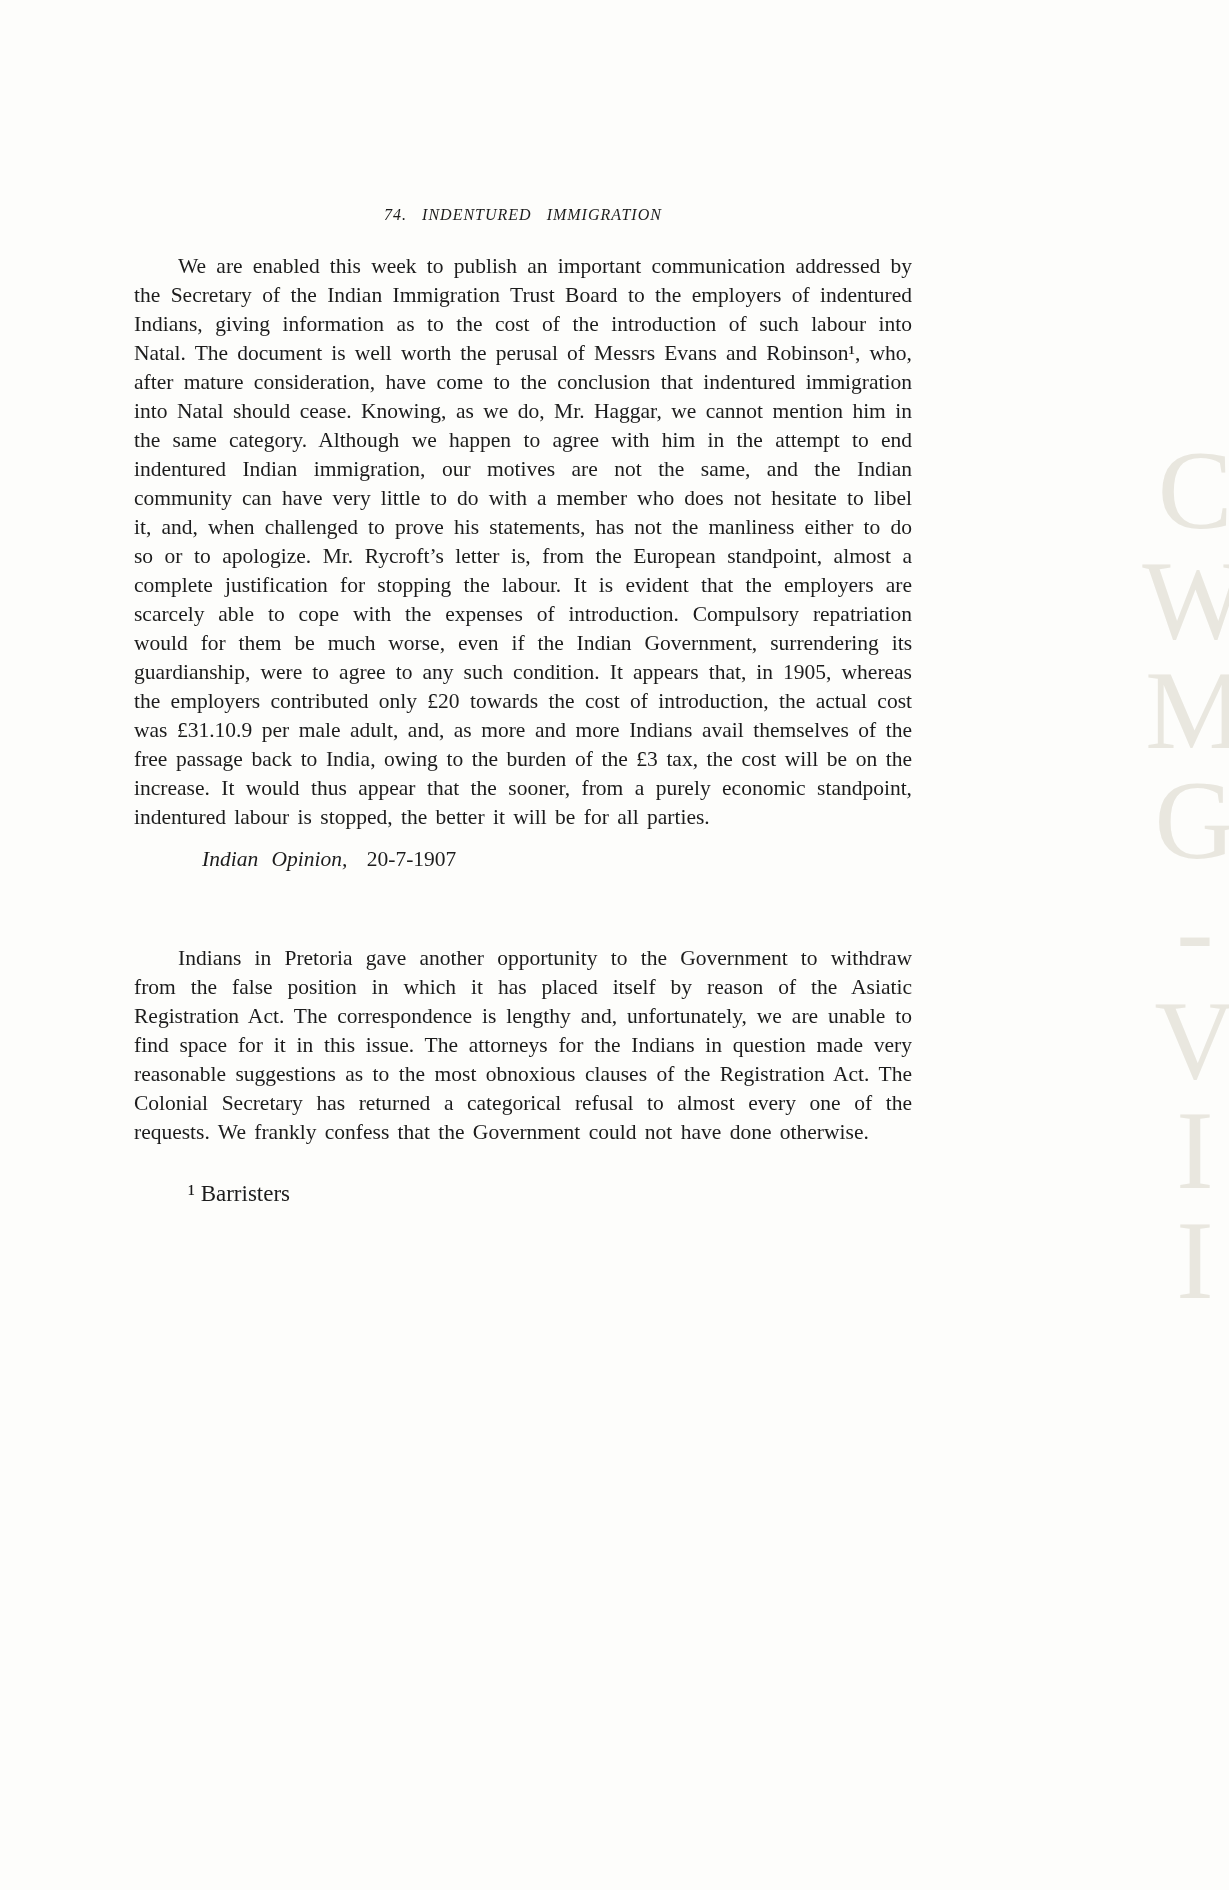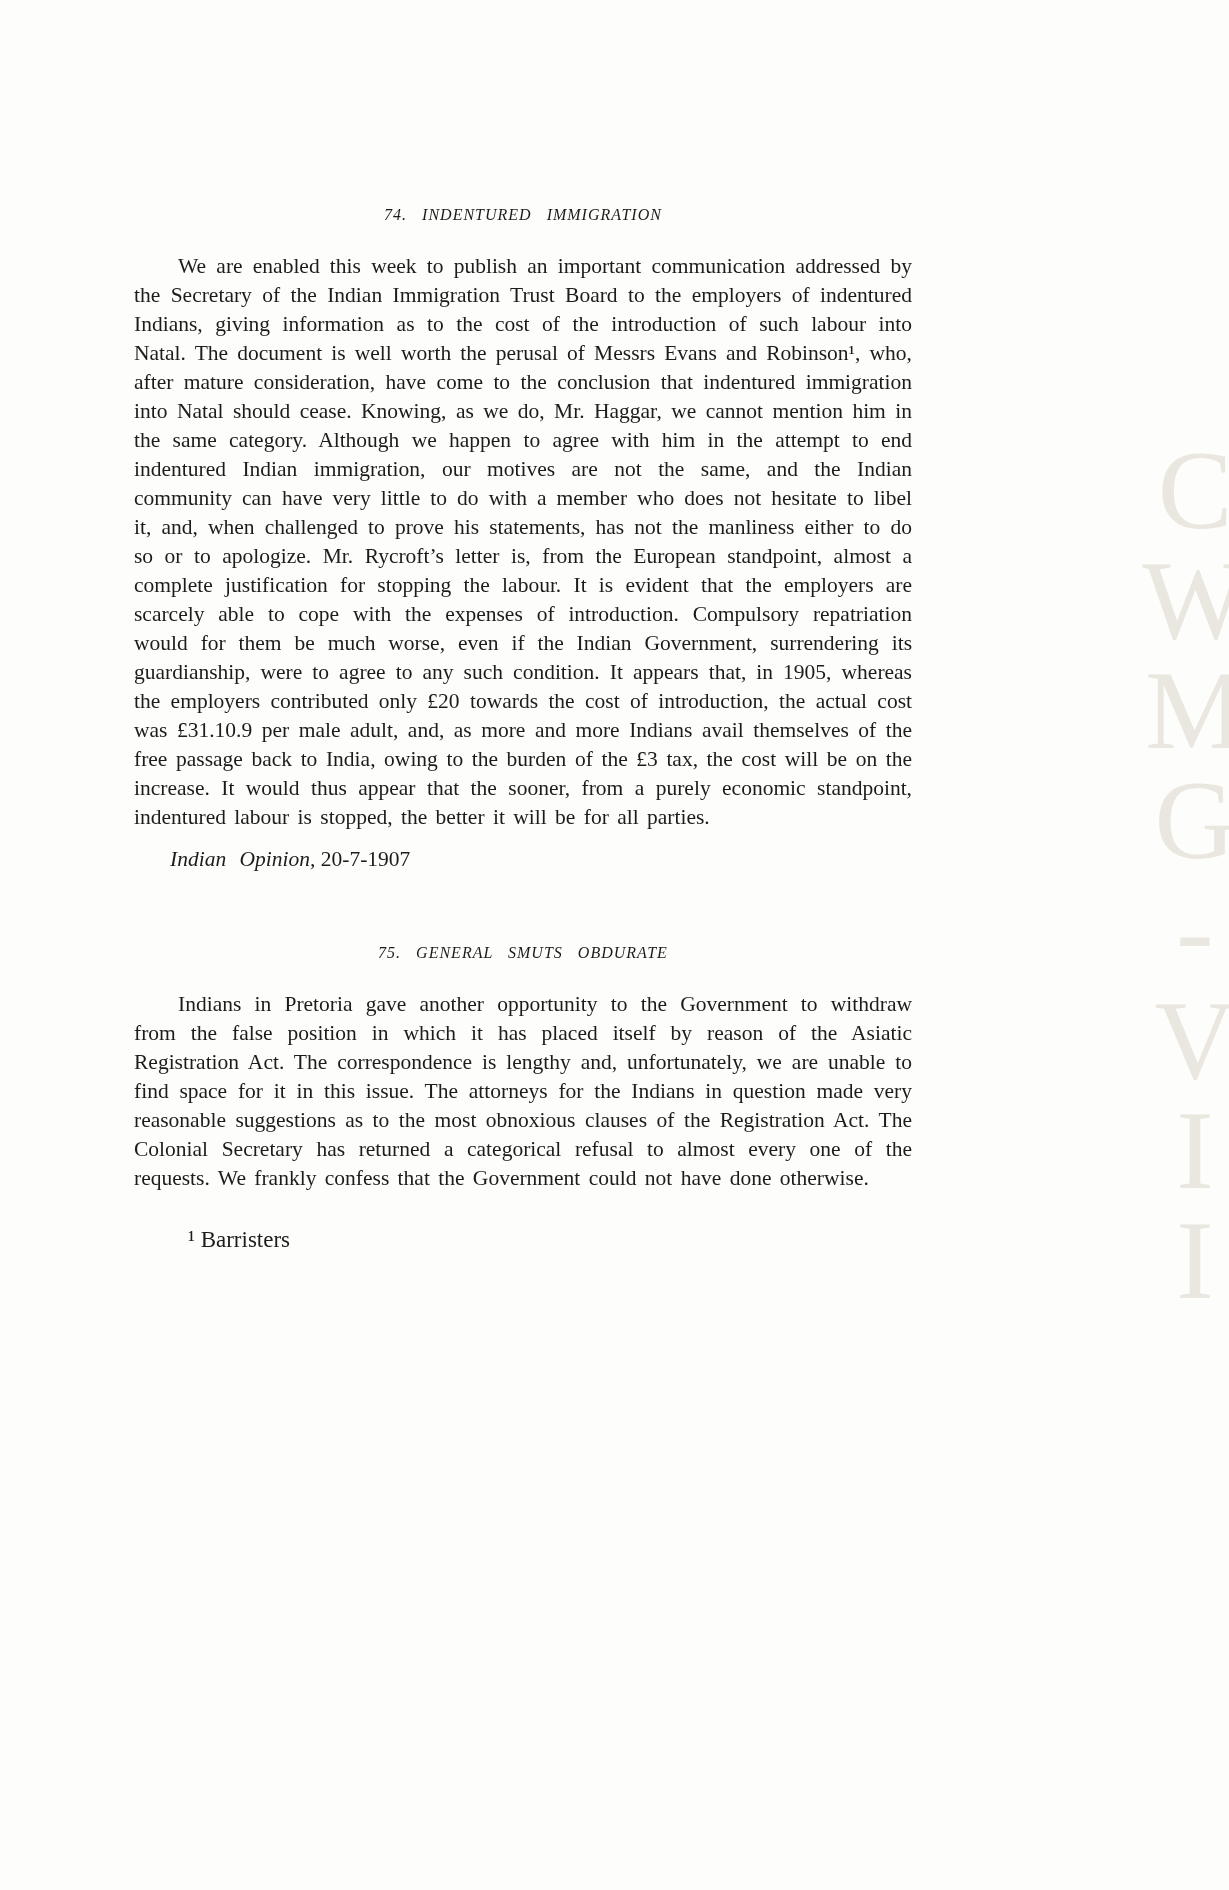--- a/index.html
+++ b/index.html
@@ -59,23 +59,24 @@
 
   .source-line {
     font-size: 21.5px;
     line-height: 29px;
     margin: 13px 0 0 42px;
   }
 
   .source-italic {
     font-style: italic;
     word-spacing: 8px;
+    margin-left: 32px;
   }
 
-  .source-date { margin-left: 0; }
+  .source-date { margin-left: 14px; }
 
   .article-2 { margin-top: 70px; }
 
   .footnote {
     font-size: 23px;
     line-height: 26px;
     margin: 34px 0 0 60px;
   }
 </style>
 </head>
@@ -92,21 +93,20 @@
 
       <p class="body-para">We are enabled this week to publish an important communication addressed by the Secretary of the Indian Immigration Trust Board to the employers of indentured Indians, giving information as to the cost of the introduction of such labour into Natal. The document is well worth the perusal of Messrs Evans and Robinson¹, who, after mature consideration, have come to the conclusion that indentured immigration into Natal should cease. Knowing, as we do, Mr. Haggar, we cannot mention him in the same category. Although we happen to agree with him in the attempt to end indentured Indian immigration, our motives are not the same, and the Indian community can have very little to do with a member who does not hesitate to libel it, and, when challenged to prove his statements, has not the manliness either to do so or to apologize. Mr. Rycroft’s letter is, from the European standpoint, almost a complete justification for stopping the labour. It is evident that the employers are scarcely able to cope with the expenses of introduction. Compulsory repatriation would for them be much worse, even if the Indian Government, surrendering its guardianship, were to agree to any such condition. It appears that, in 1905, whereas the employers contributed only £20 towards the cost of introduction, the actual cost was £31.10.9 per male adult, and, as more and more Indians avail themselves of the free passage back to India, owing to the burden of the £3 tax, the cost will be on the increase. It would thus appear that the sooner, from a purely economic standpoint, indentured labour is stopped, the better it will be for all parties.</p>
 
       <p class="source-line">
         <span class="source-italic">Indian Opinion,</span>
         <span class="source-date">20-7-1907</span>
       </p>
     </div>
 
     <div class="article article-2">
-      <h1 class="article-title">75. GENERAL SMUTS OBDURATE</h1>
 
       <p class="body-para">Indians in Pretoria gave another opportunity to the Government to withdraw from the false position in which it has placed itself by reason of the Asiatic Registration Act. The correspondence is lengthy and, unfortunately, we are unable to find space for it in this issue. The attorneys for the Indians in question made very reasonable suggestions as to the most obnoxious clauses of the Registration Act. The Colonial Secretary has returned a categorical refusal to almost every one of the requests. We frankly confess that the Government could not have done otherwise.</p>
     </div>
 
     <p class="footnote">¹ Barristers</p>
 
   </div>
 </div>
 
 </body></html>

